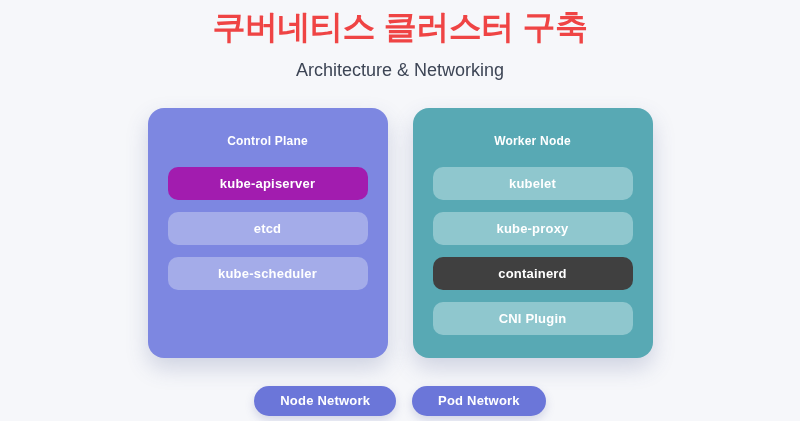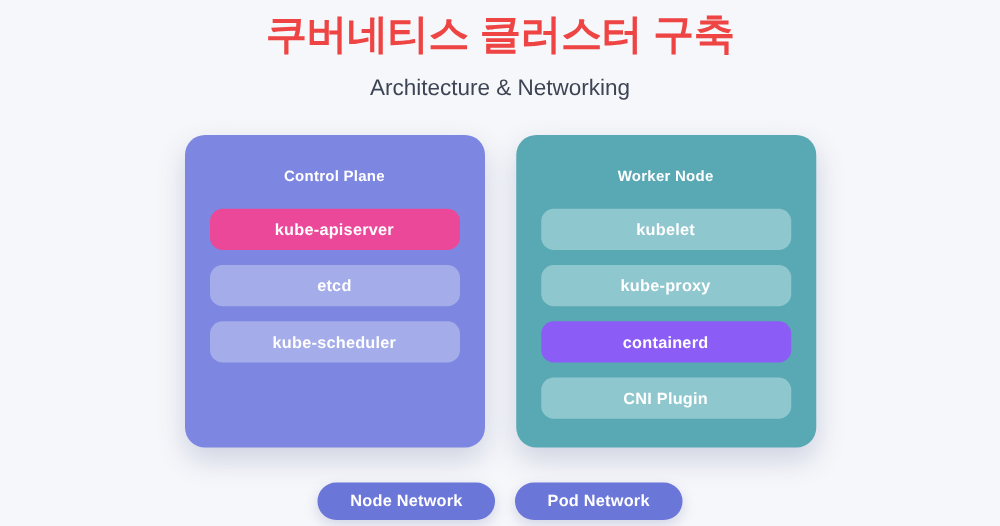--- a/index.html
+++ b/index.html
@@ -93,32 +93,32 @@
 <body style="background-color: rgb(246, 247, 250);">
 
 <h1 class="page-title">쿠버네티스 클러스터 구축</h1>
 <p class="page-subtitle">Architecture &amp; Networking</p>
 
 <div class="cards-row">
 
   <div class="node-card" style="background-color: rgb(125, 135, 225);">
     <div class="card-title">Control Plane</div>
     <div class="card-items">
-      <div class="card-item" style="background-color: #ec4899;">kube-apiserver</div>
+      <div class="card-item" style="background-color: #a21caf;">kube-apiserver</div>
       <div class="card-item" style="background-color: rgb(164, 172, 233);">etcd</div>
       <div class="card-item" style="background-color: rgb(164, 172, 233);">kube-scheduler</div>
     </div>
   </div>
 
   <div class="node-card" style="background-color: rgb(88, 169, 180);">
     <div class="card-title">Worker Node</div>
     <div class="card-items">
       <div class="card-item" style="background-color: rgb(143, 199, 206);">kubelet</div>
       <div class="card-item" style="background-color: rgb(143, 199, 206);">kube-proxy</div>
-      <div class="card-item" style="background-color: #8b5cf6; text-align: center;">containerd</div>
+      <div class="card-item" style="background-color: #404040; text-align: center;">containerd</div>
       <div class="card-item" style="background-color: rgb(143, 199, 206);">CNI Plugin</div>
     </div>
   </div>
 
 </div>
 
 <div class="pills-row">
   <div class="network-pill" style="background-color: rgb(107, 118, 217);">Node Network</div>
   <div class="network-pill" style="background-color: rgb(107, 118, 217);">Pod Network</div>
 </div>

